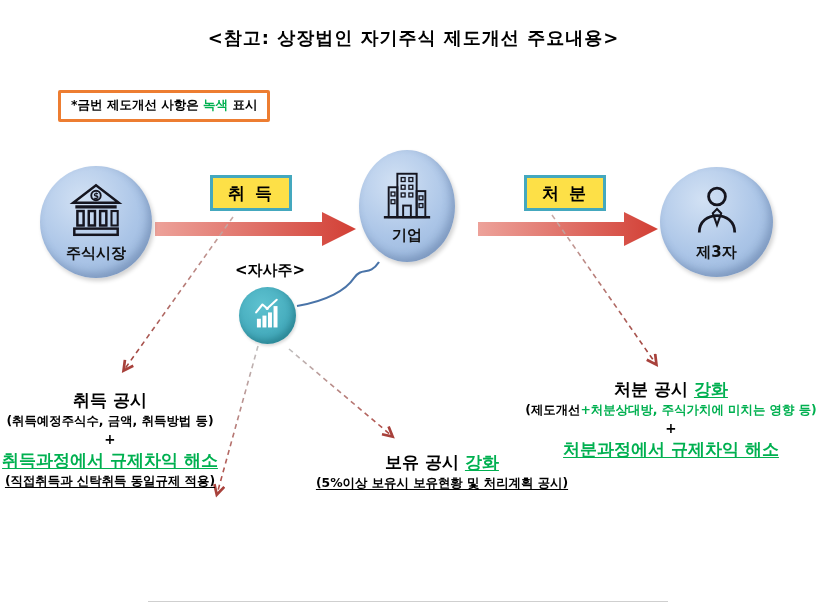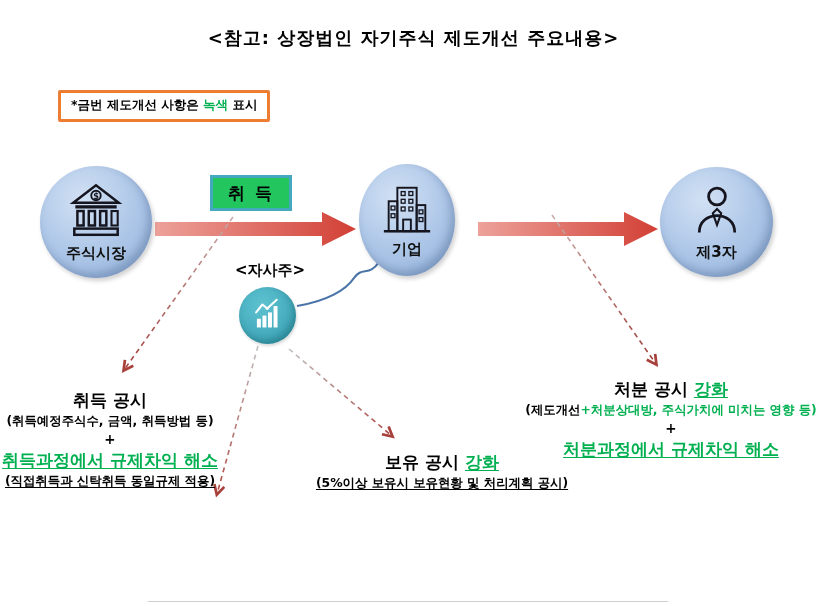--- a/index.html
+++ b/index.html
@@ -17,31 +17,31 @@
   .green-u { color:#00B050; text-decoration:underline; text-underline-offset:2px; }
 
   .overlay { position:absolute; left:0; top:0; z-index:1; }
 
   .circle { position:absolute; z-index:2; border-radius:50%; display:flex;
             flex-direction:column; align-items:center; justify-content:center;
             background:radial-gradient(circle at 38% 30%, #d2e1f4 0%, #abc5e7 55%, #93b2d9 100%);
             box-shadow:inset -4px -5px 8px rgba(55,80,125,.32), 2px 3px 4px rgba(0,0,0,.18); }
   .circle .node-label { font-size:15px; font-weight:bold; color:#101010; margin-top:1px; }
   .c1 { left:40px;  top:166px; width:112px; height:112px; }
-  .c2 { left:359px; top:164px; width:96px;  height:112px; }
+  .c2 { left:359px; top:150px; width:96px;  height:112px; }
   .c3 { left:660px; top:167px; width:113px; height:110px; }
 
   .teal-circle { position:absolute; z-index:2; left:239px; top:287px; width:57px; height:57px;
                  border-radius:50%; display:flex; align-items:center; justify-content:center;
                  background:radial-gradient(circle at 40% 32%, #5ec2d0 0%, #3ea5b7 75%);
                  box-shadow:inset -3px -4px 6px rgba(0,60,70,.28), 1px 2px 3px rgba(0,0,0,.15); }
   .treasury-label { position:absolute; z-index:2; left:225px; top:261px; width:90px;
                     text-align:center; font-weight:bold; font-size:15px; color:#000; }
 
-  .flow-box { position:absolute; z-index:3; border:3px solid #44A8BE; background:#22c55e;
+  .flow-box { position:absolute; z-index:3; border:3px solid #44A8BE; background:#fde047;
               font-weight:bold; font-size:17px; color:#000; width:82px; height:36px;
               display:flex; align-items:center; justify-content:center; letter-spacing:2px; }
   .fb1 { left:210px; top:175px; }
   .fb2 { left:524px; top:175px; }
 
   .block { position:absolute; z-index:2; text-align:center; font-weight:bold; line-height:1.25; }
   .block .h1  { font-size:17px; color:#000; }
   .block .sub { font-size:12.4px; color:#000; margin-top:2px; }
   .block .plus { font-size:13.5px; color:#000; margin-top:2px; }
   .block .h2  { font-size:17px; margin-top:2px; }
@@ -147,20 +147,21 @@
       <svg width="56" height="56" viewBox="0 0 60 56" fill="none" stroke="#15151f" stroke-width="3">
         <circle cx="30" cy="13.5" r="9"></circle>
         <path d="M11,52 C11,28 49,28 49,52"></path>
         <path d="M30,27 L25.5,31.5 L30,44 L34.5,31.5 Z" stroke-width="2.2"></path>
       </svg>
     </span>
     <span class="node-label">제3자</span>
   </div>
 
   <div class="flow-box fb1">취 득</div>
+  <div class="flow-box fb2">처 분</div>
 
   <div class="treasury-label">&lt;자사주&gt;</div>
   <div class="teal-circle">
     <span>
       <svg width="38" height="38" viewBox="0 0 48 48">
         <rect x="10" y="30" width="5" height="11" fill="#fff"></rect>
         <rect x="17" y="26" width="5" height="15" fill="#fff"></rect>
         <rect x="24" y="22" width="5" height="19" fill="#fff"></rect>
         <rect x="31" y="14" width="5" height="27" fill="#fff"></rect>
         <polyline points="9,22 17,12 23,17 35,6" fill="none" stroke="#fff" stroke-width="2.6" stroke-linecap="round" stroke-linejoin="round"></polyline>

